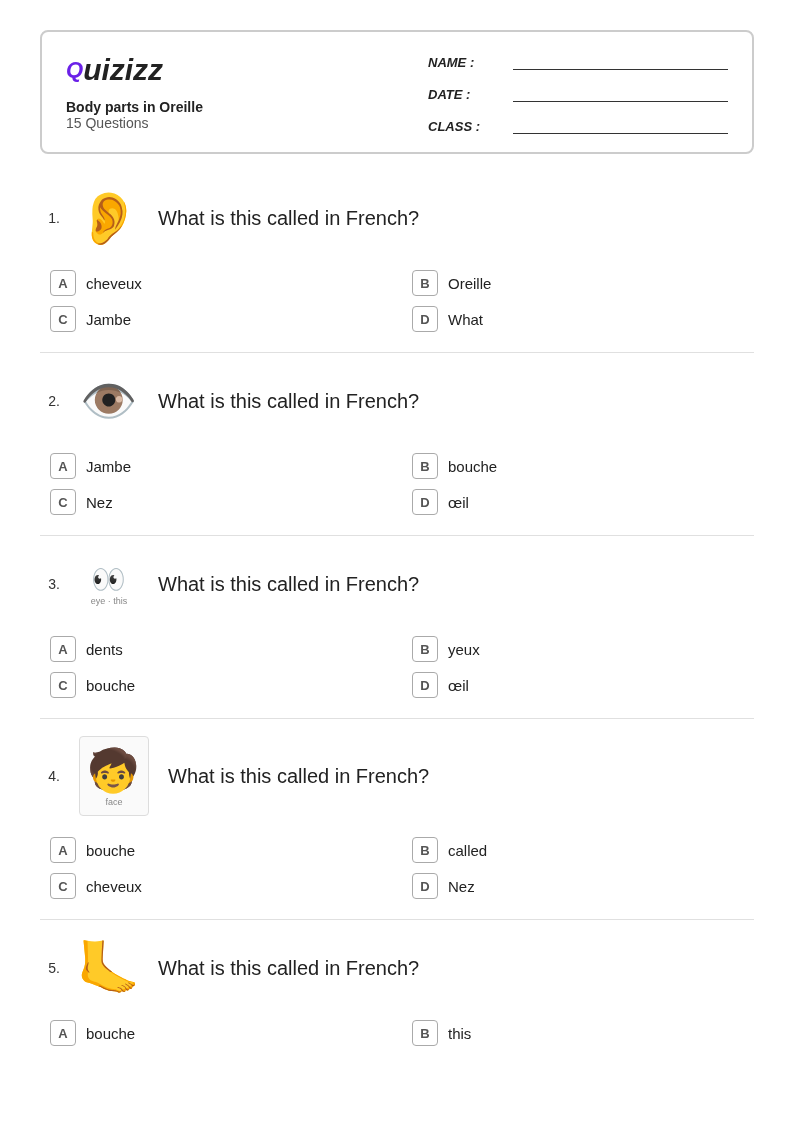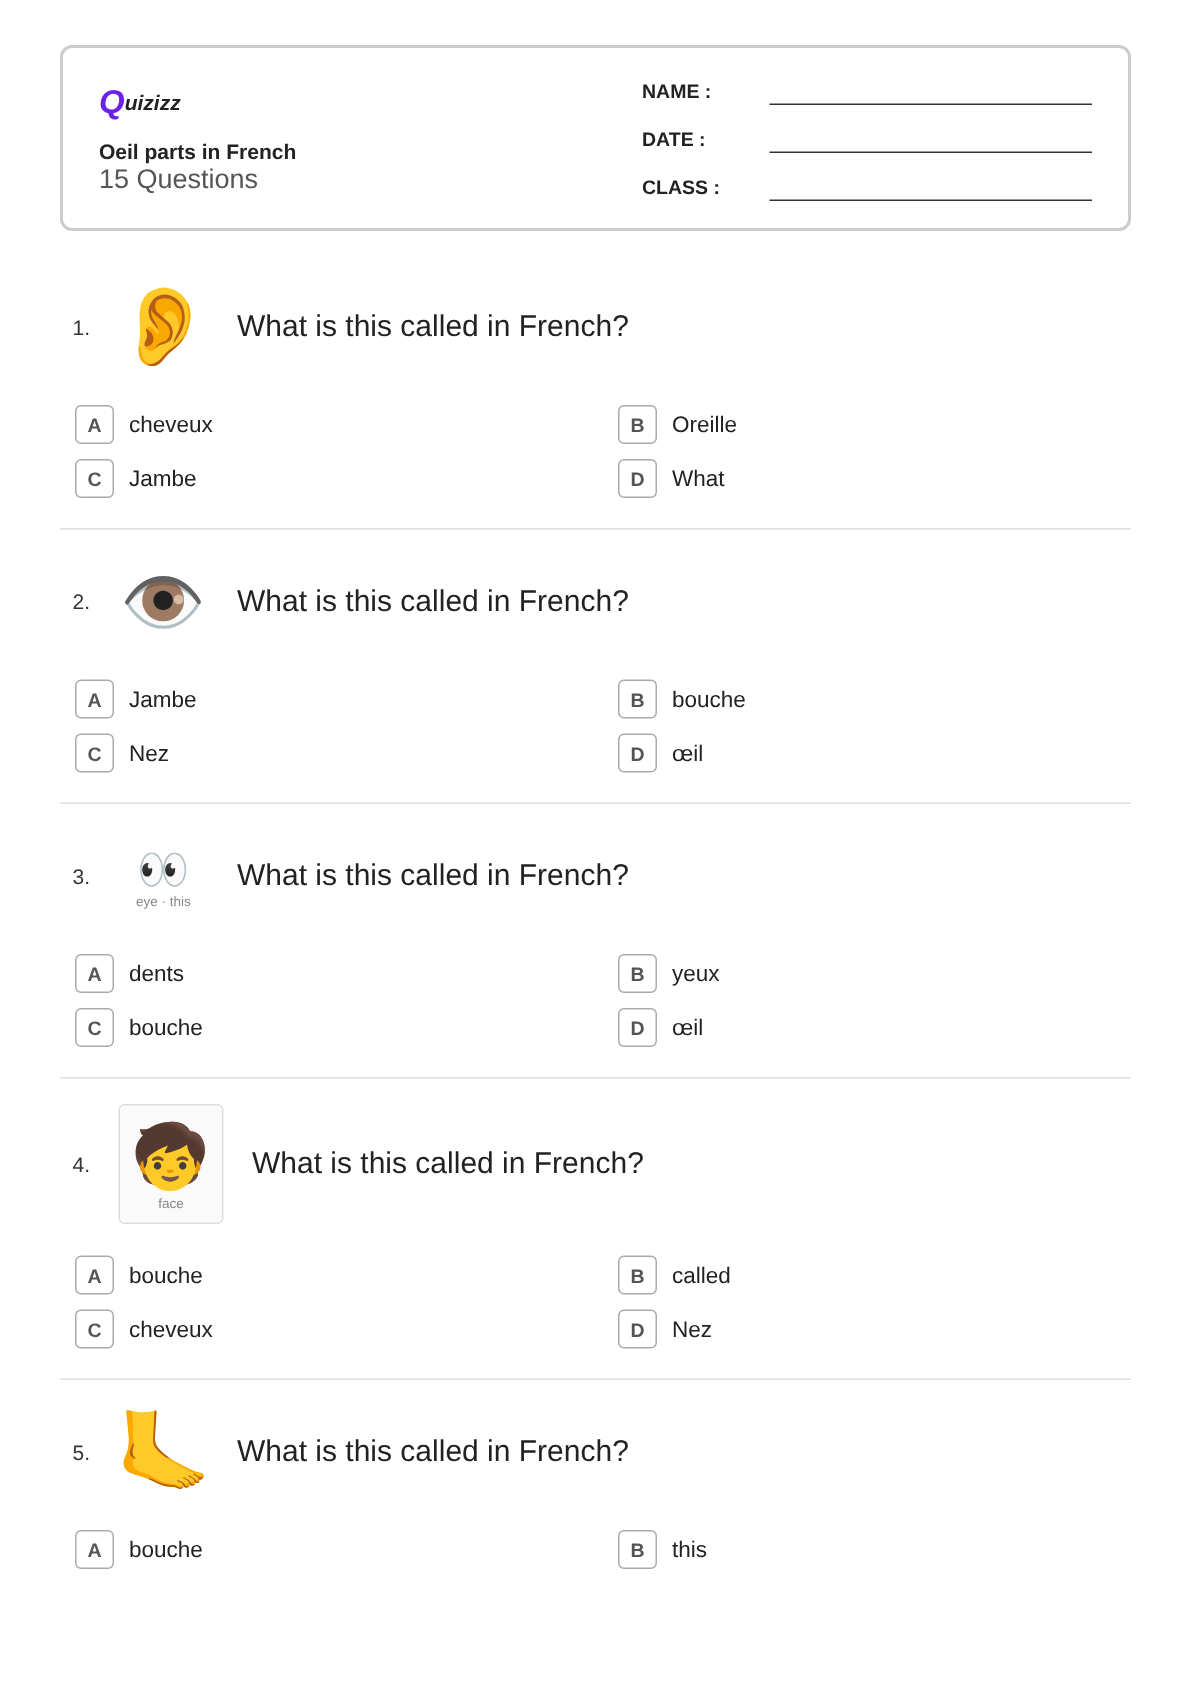--- a/index.html
+++ b/index.html
@@ -29,44 +29,45 @@
       align-items: center;
       margin-bottom: 12px;
     }
     .logo-q {
       font-size: 22px;
       font-weight: 900;
       color: #6b21e8;
       font-style: italic;
     }
     .logo-rest {
-      font-size: 14px;
+      font-size: 30px;
       font-weight: 900;
       color: #222;
       font-style: italic;
     }
     .quiz-title {
       font-size: 14px;
       font-weight: bold;
       color: #222;
     }
     .quiz-count {
-      font-size: 18px;
+      font-size: 14px;
       color: #555;
     }
     .header-right {
       display: flex;
       flex-direction: column;
       gap: 12px;
       min-width: 300px;
     }
     .field-row {
       display: flex;
-      align-items: center;
+      align-items: flex-end;
       gap: 25px;
+      font-style: italic;
     }
     .field-label {
       font-size: 13px;
       font-weight: bold;
       color: #222;
       min-width: 60px;
     }
     .field-line {
       flex: 1;
       border: none;
@@ -171,21 +172,21 @@
 <body>
 
 <div class="page">
 
   <div class="header-card">
     <div class="header-left">
       <div class="logo">
         <span class="logo-q">Q</span>
         <span class="logo-rest">uizizz</span>
       </div>
-      <div class="quiz-title">Oeil parts in French</div>
+      <div class="quiz-title">Body parts in Oreille</div>
       <div class="quiz-count">15 Questions</div>
     </div>
     <div class="header-right">
       <div class="field-row">
         <span class="field-label">NAME :</span>
         <div class="field-line"></div>
       </div>
       <div class="field-row">
         <span class="field-label">DATE  :</span>
         <div class="field-line"></div>

